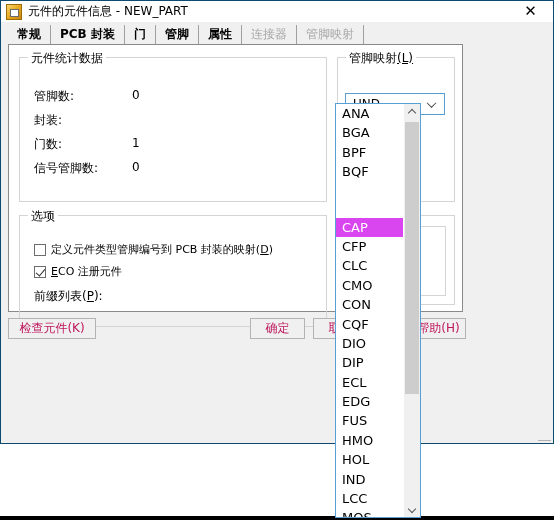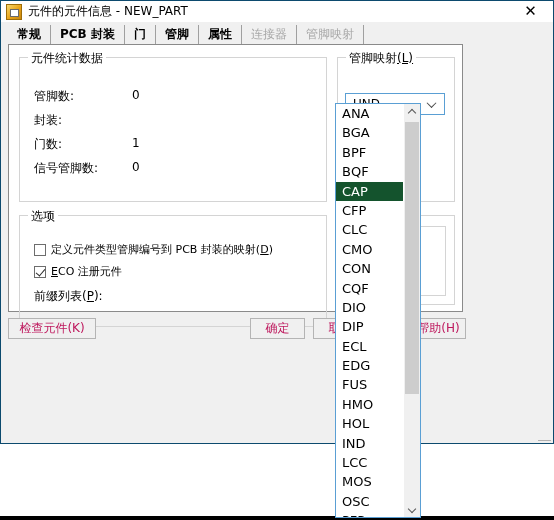--- a/index.html
+++ b/index.html
@@ -282,23 +282,24 @@
   .dd-item {
     height: 19.4px;
     line-height: 19.4px;
     padding-left: 6px;
     font-size: 13px;
     color: #000000;
     white-space: nowrap;
     box-sizing: border-box;
   }
   .dd-item.selected {
-    background: #14532d;
+    background: #d946ef;
     color: #ffffff;
     width: 74px;
+    margin-top: 36px;
   }
   
   #dd-scrollbar {
     position: absolute;
     right: 0; top: 0;
     width: 17px; height: 413px;
     background: #f0f0f0;
     border-left: 1px solid #ffffff;
     box-sizing: border-box;
   }

